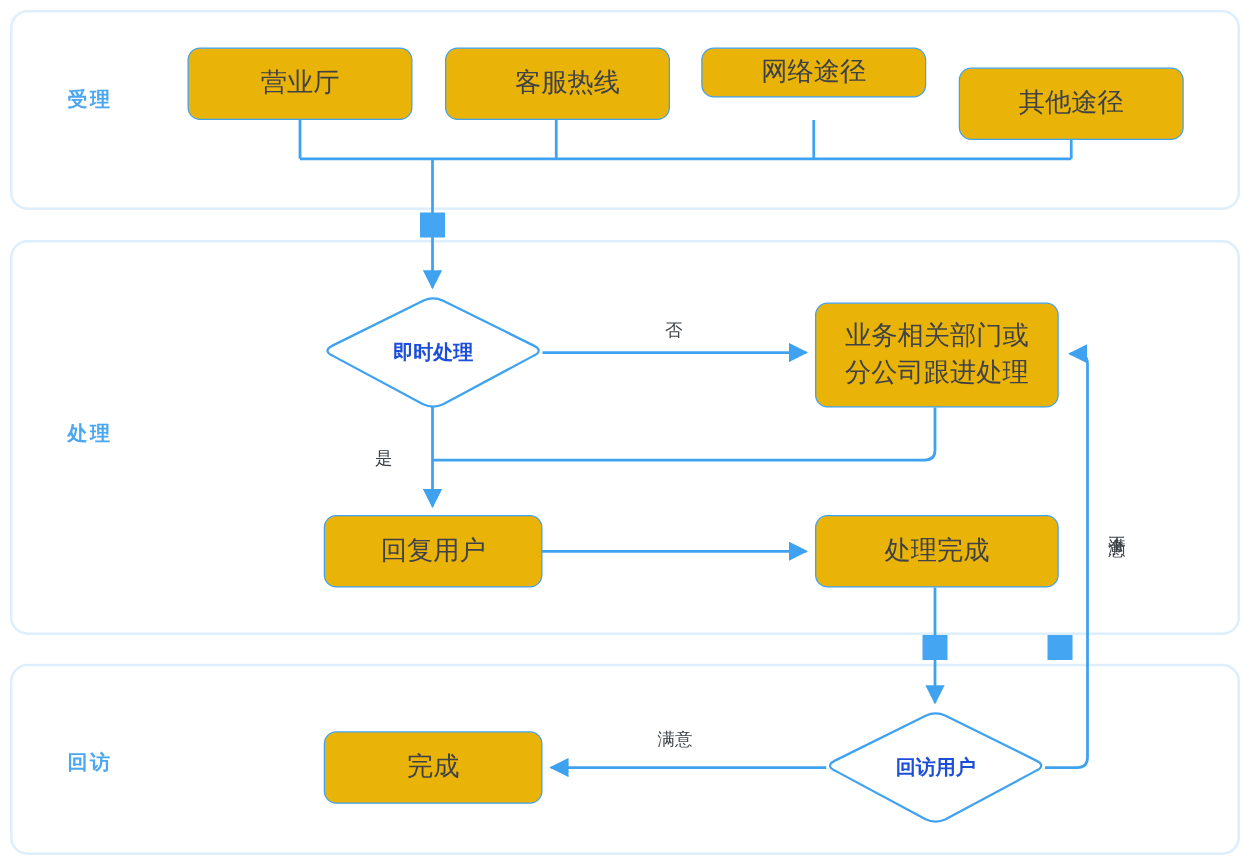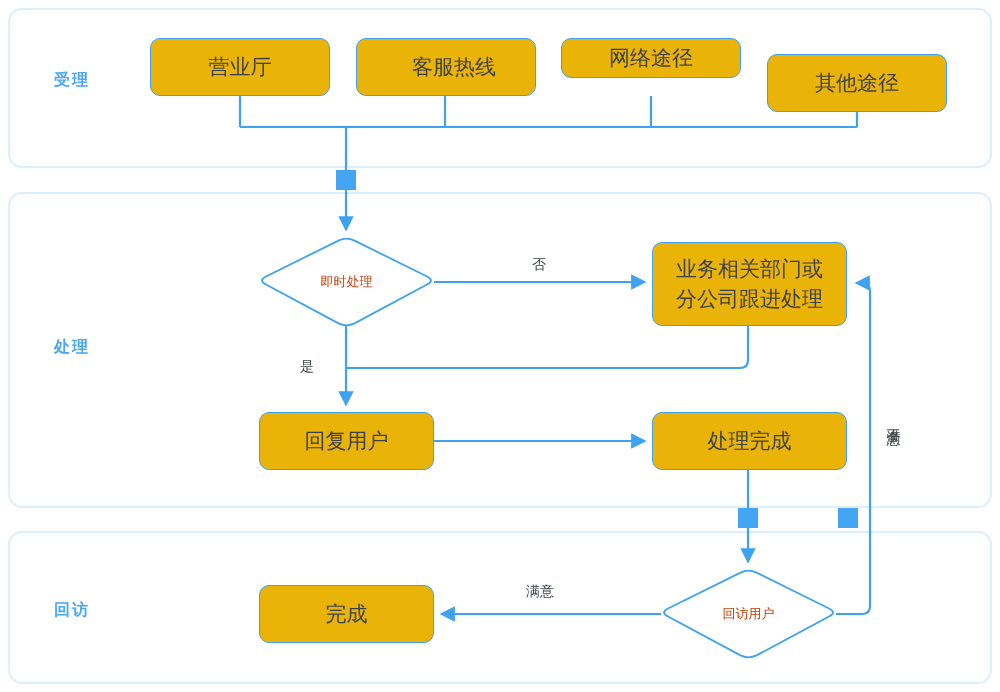--- a/index.html
+++ b/index.html
@@ -74,23 +74,24 @@
   }
   .diamond-text {
     position: absolute;
     left: 0;
     top: 0;
     width: 100%;
     height: 100%;
     display: flex;
     align-items: center;
     justify-content: center;
-    color: #c2410c;
-    font-size: 13px;
+    color: #1d4ed8;
+    font-size: 16px;
     white-space: nowrap;
+    font-weight: bold;
   }
 
   
   .lane-connector {
     position: absolute;
     width: 20px;
     height: 20px;
     background: #44a6f2;
     z-index: 6;
   }

